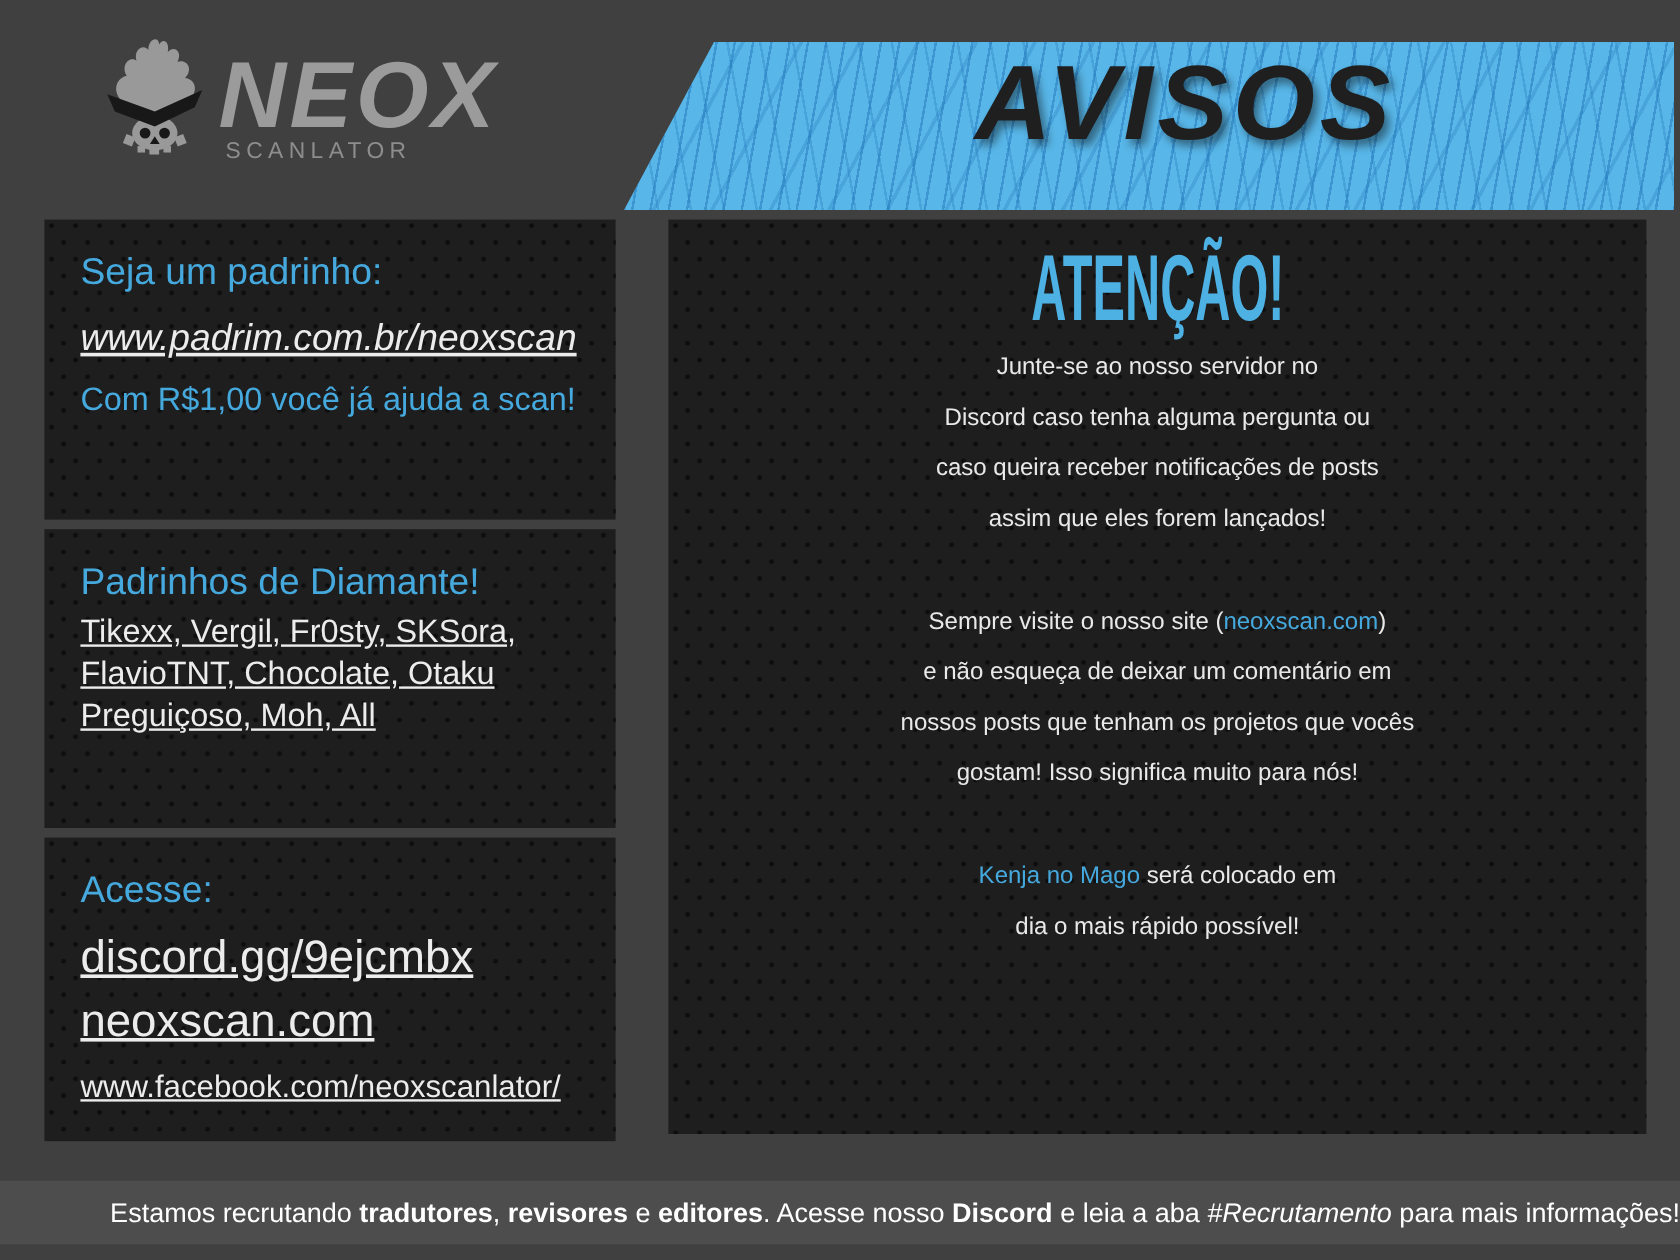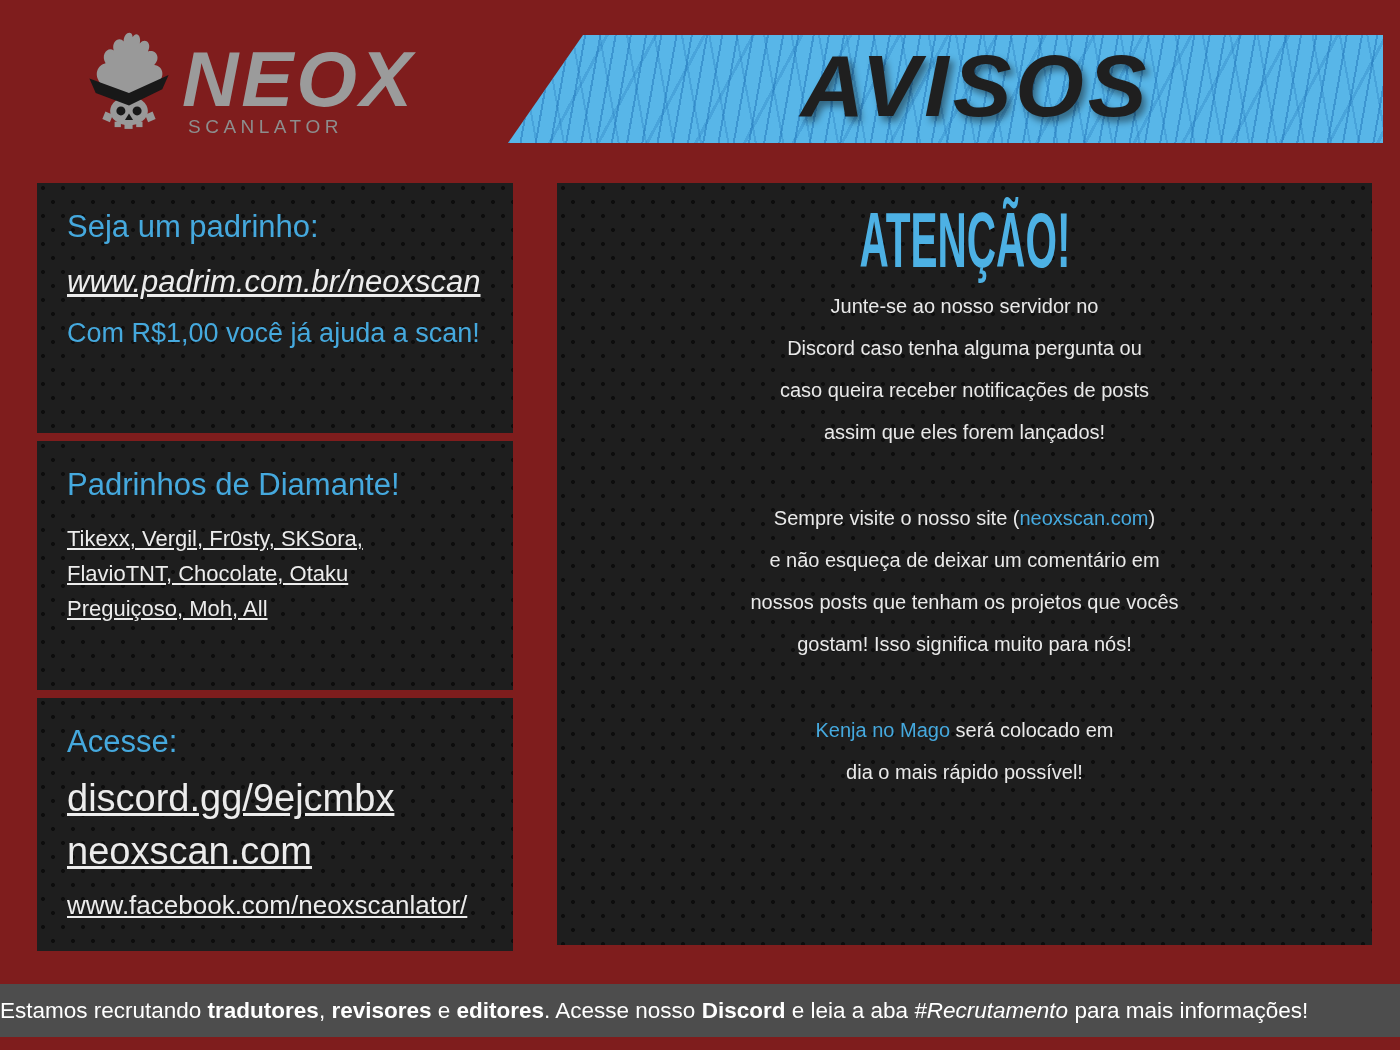--- a/index.html
+++ b/index.html
@@ -1,36 +1,36 @@
 <!DOCTYPE html>
 <html><head>
 <meta charset="utf-8">
 <style>
   * { margin:0; padding:0; box-sizing:border-box; }
   html,body { background:#000; }
   .page {
     position:relative; width:1400px; height:1050px; overflow:hidden;
-    background:#7f1d1d;
+    background:#404040;
     font-family:"Liberation Sans","DejaVu Sans",sans-serif;
   }
   
   .logo { position:absolute; left:84px; top:28px; display:flex; align-items:flex-start; }
   .logo-icon { display:block; }
   .logo-text { margin-left:8px; margin-top:16px; }
   .logo-title {
     color:#9b9b9b; font-size:78px; font-weight:bold; font-style:italic;
     letter-spacing:3px; line-height:70px;
   }
   .logo-sub {
     color:#8d8d8d; font-size:19px; font-weight:normal; letter-spacing:4.5px;
     margin-top:2px; margin-left:6px;
   }
   
   .banner {
-    position:absolute; left:508px; top:35px; width:875px; height:108px;
+    position:absolute; left:520px; top:35px; width:875px; height:140px;
     background-color:#58b6e8;
     background-image:
       repeating-linear-gradient(100deg, rgba(34,118,186,0.50) 0 2px, rgba(0,0,0,0) 2px 15px),
       repeating-linear-gradient(80deg,  rgba(34,118,186,0.30) 0 2px, rgba(0,0,0,0) 2px 27px),
       repeating-linear-gradient(118deg, rgba(34,118,186,0.28) 0 3px, rgba(0,0,0,0) 3px 43px);
     clip-path:polygon(75px 0, 100% 0, 100% 100%, 0 100%);
     display:flex; justify-content:center;
   }
   .banner-text {
     font-size:88px; font-weight:bold; font-style:italic; letter-spacing:4px;
@@ -49,41 +49,41 @@
   }
   .box-left { left:37px; width:476px; padding:24px 30px; }
   .box1 { top:183px; height:250px; }
   .box2 { top:441px; height:249px; }
   .box3 { top:698px; height:253px; }
   .blue  { color:#45a9de; }
   .white { color:#ececec;text-decoration:underline; }
   .box-title { font-size:31px; line-height:40px; }
   .sponsor-url { font-size:31px; font-style:italic; margin-top:15px; line-height:40px; }
   .sponsor-note { font-size:27px; margin-top:13px; line-height:36px; }
-  .diamond-names { font-size:22px; line-height:35px; margin-top:16px; white-space:pre-line; }
+  .diamond-names { font-size:27px; line-height:35px; margin-top:4px; white-space:pre-line; }
   .link-line { font-size:38px; margin-top:19px; line-height:34px; }
   .link-small { font-size:26px; margin-top:22px; line-height:30px; }
   
   .notice { left:557px; top:183px; width:815px; height:762px; padding-top:18px; text-align:center; }
   .notice-title-wrap { height:78px; display:flex; align-items:center; justify-content:center; }
   .notice-title {
     display:inline-block; color:#4db1e4; font-size:78px; font-weight:bold;
     transform:scaleX(0.52); transform-origin:50% 50%; white-space:nowrap;
   }
   .notice-par {
     color:#e9e9e9; font-size:20px; line-height:42px; white-space:pre-line;
   }
   .par1 { margin-top:6px; }
   .par2 { margin-top:44px; }
   .par3 { margin-top:44px; }
   
   .footer {
     position:absolute; left:0; top:984px; width:1400px; height:53px;
     background:#4d4d4d; color:#ffffff; font-size:22.5px; line-height:53px;
-    text-align:left; white-space:nowrap;
+    text-align:right; white-space:nowrap;
   }
   .footer b { font-weight:bold; }
   .footer i { font-style:italic; }
 </style>
 </head>
 <body>
 
 <div class="page">
 
   <div class="logo">

